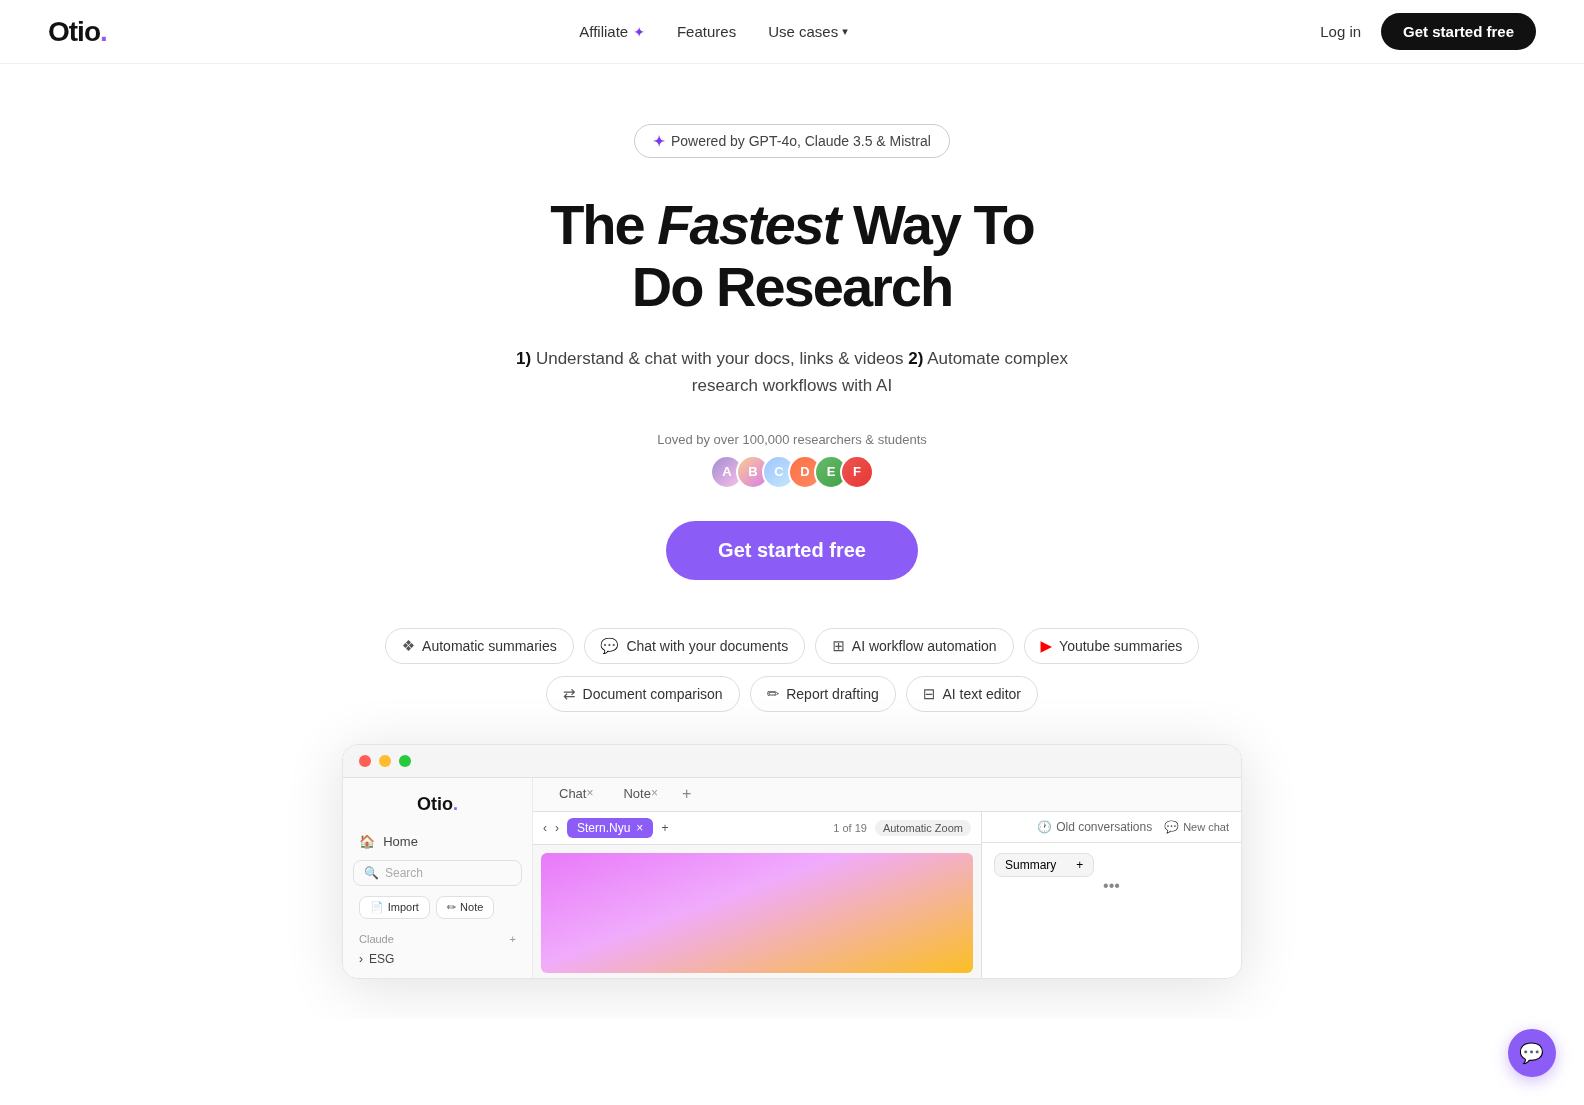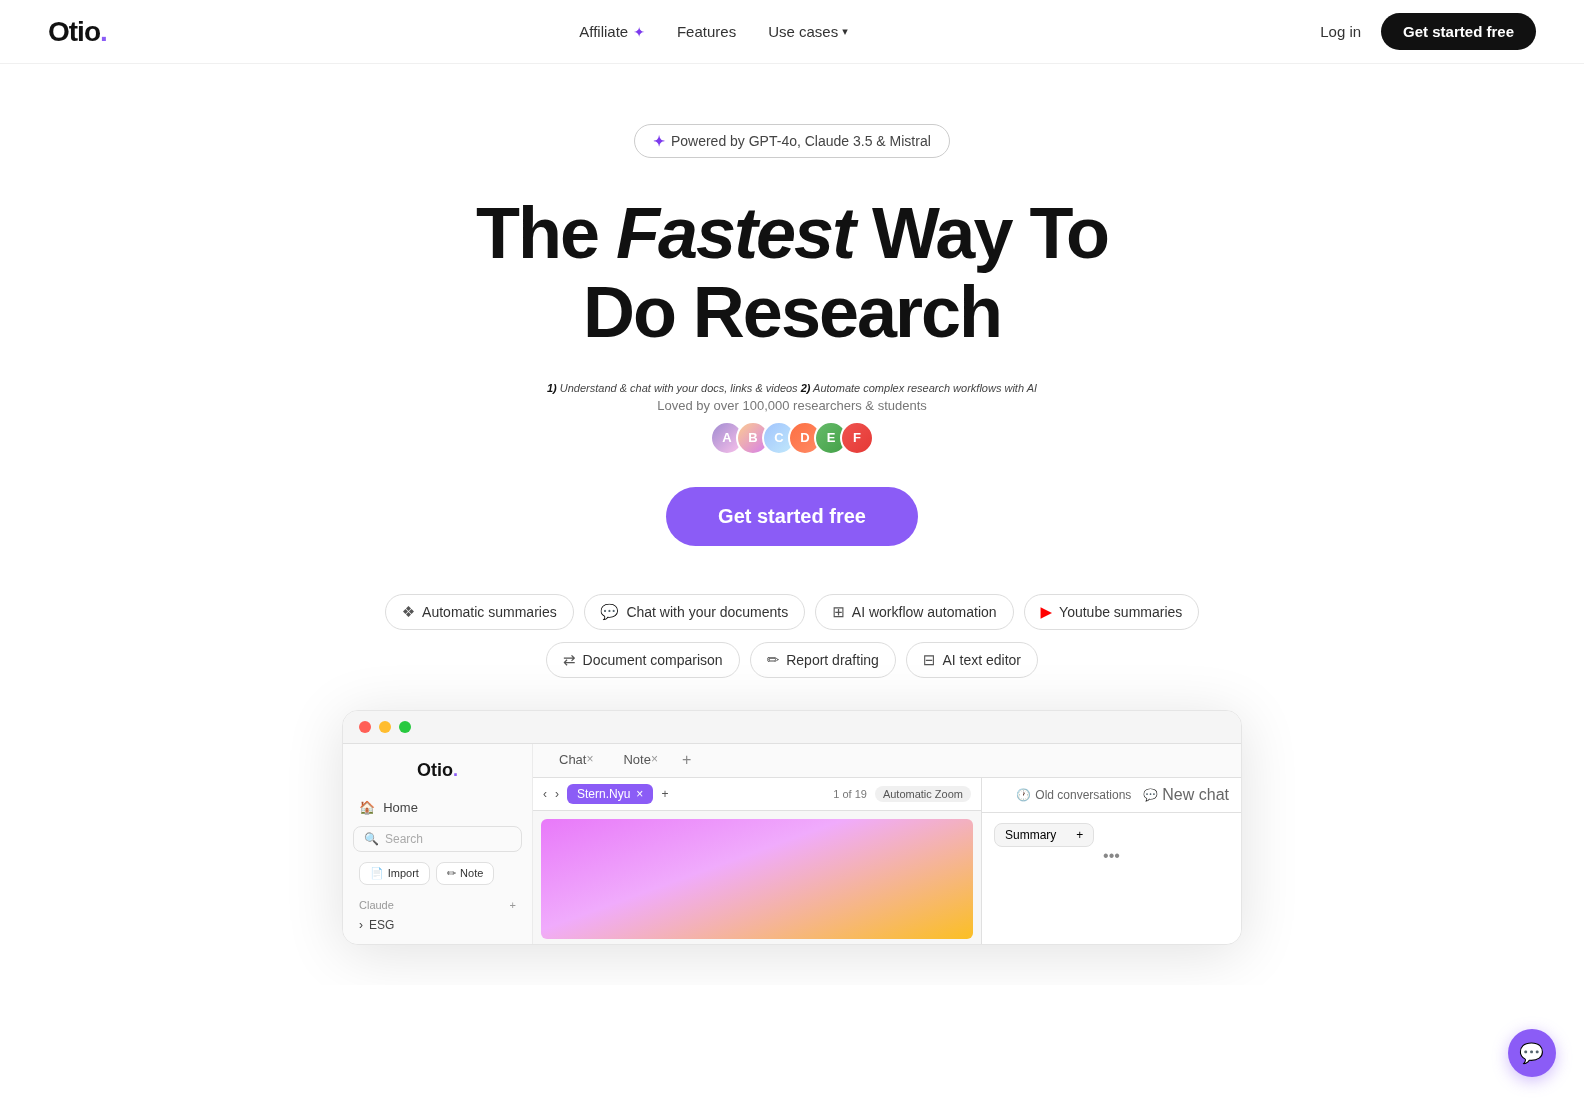--- a/index.html
+++ b/index.html
@@ -76,37 +76,37 @@
       padding: 8px 18px;
       font-size: 14px;
       color: #444;
       margin-bottom: 36px;
       display: flex;
       align-items: center;
       gap: 6px;
     }
     .powered-badge .plus { color: #7c3aed; font-weight: bold; }
     .hero-title {
-      font-size: 72px;
+      font-size: 56px;
       font-weight: 900;
       line-height: 1.1;
       letter-spacing: -2px;
       max-width: 720px;
       margin-bottom: 28px;
     }
     .hero-title em {
       font-style: italic;
       font-weight: 900;
     }
     .hero-subtitle {
-      font-size: 11px;
+      font-size: 17px;
       color: #444;
       max-width: 560px;
       line-height: 1.6;
-      font-style: italic;
+      margin-bottom: 32px;
     }
     .hero-subtitle strong { font-weight: 700; color: #111; }
     .hero-social-proof {
       display: flex;
       flex-direction: column;
       align-items: center;
       gap: 8px;
       margin-bottom: 32px;
     }
     .social-proof-text {
@@ -598,21 +598,21 @@
           </div>
 
           <div class="chat-panel">
             <div class="chat-panel-header">
               <div class="chat-header-item">
                 <span>🕐</span>
                 <span style="font-size:12px;">Old conversations</span>
               </div>
               <div class="chat-header-item">
                 <span>💬</span>
-                <span style="font-size:16px;">New chat</span>
+                <span style="font-size:11px;">New chat</span>
               </div>
             </div>
             <div style="padding:10px 12px;">
               <button class="summary-btn">
                 <span>Summary</span>
                 <span>+</span>
               </button>
               <button class="more-btn">•••</button>
             </div>
           </div>

